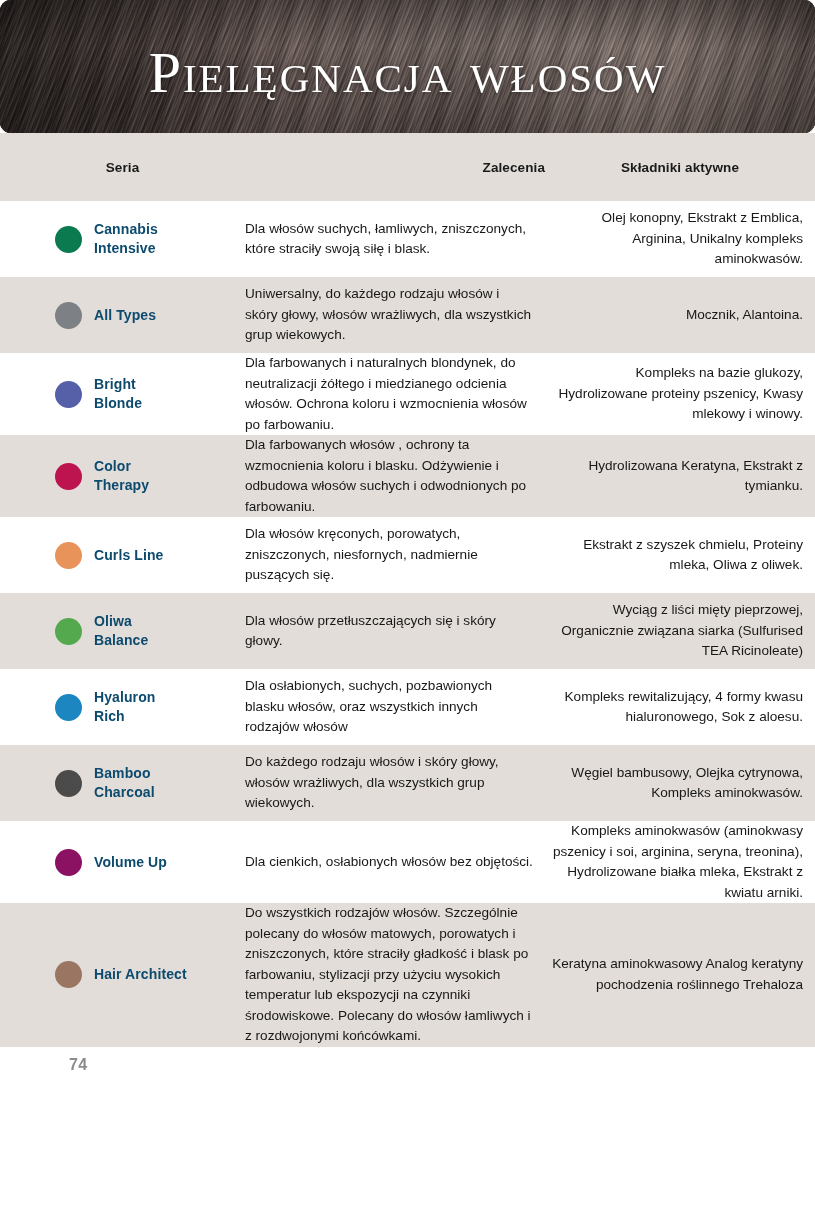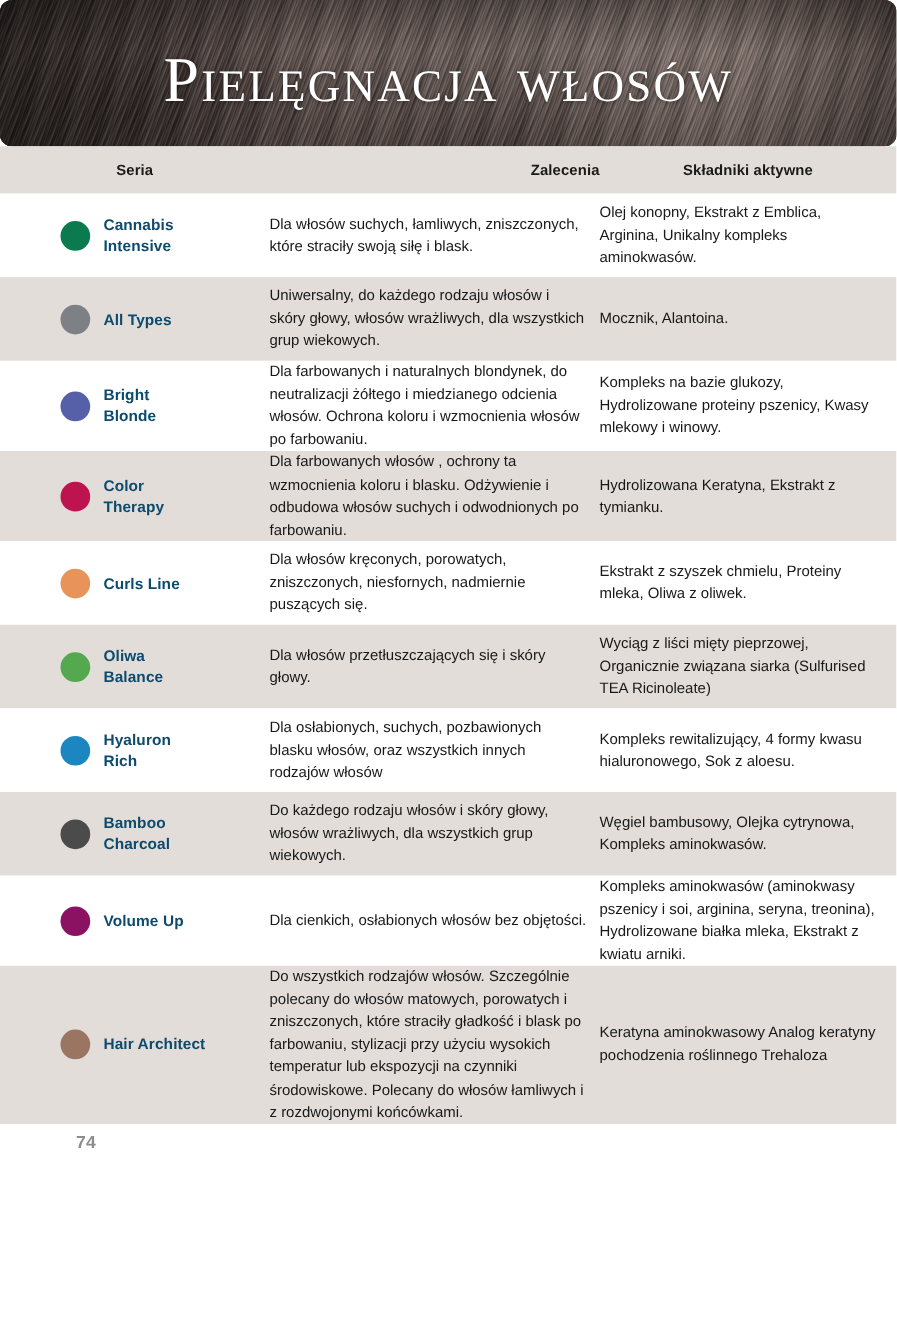--- a/index.html
+++ b/index.html
@@ -70,21 +70,21 @@
     white-space:nowrap;
     text-shadow:0 1px 5px rgba(0,0,0,0.45);
   }
 
   
   .sheet{
     position:relative;
     width:815px;
   }
   .thead{
-    height:43px;
+    height:68px;
     background:#e2ddd8;
     display:flex;
     align-items:center;
   }
   .th{
     font-size:13.5px;
     font-weight:bold;
     color:#1a1a1a;
     letter-spacing:0.1px;
   }
@@ -131,20 +131,21 @@
     color:#181818;
   }
   .c-ing{
     width:270px;
     flex:0 0 270px;
     box-sizing:border-box;
     padding-right:12px;
     font-size:13.6px;
     line-height:20.5px;
     color:#181818;
+    text-align:right;
   }
 
   .footer{
     height:56px;
     background:#ffffff;
     position:relative;
   }
   .page-num{
     position:absolute;
     left:69px;top:9px;

